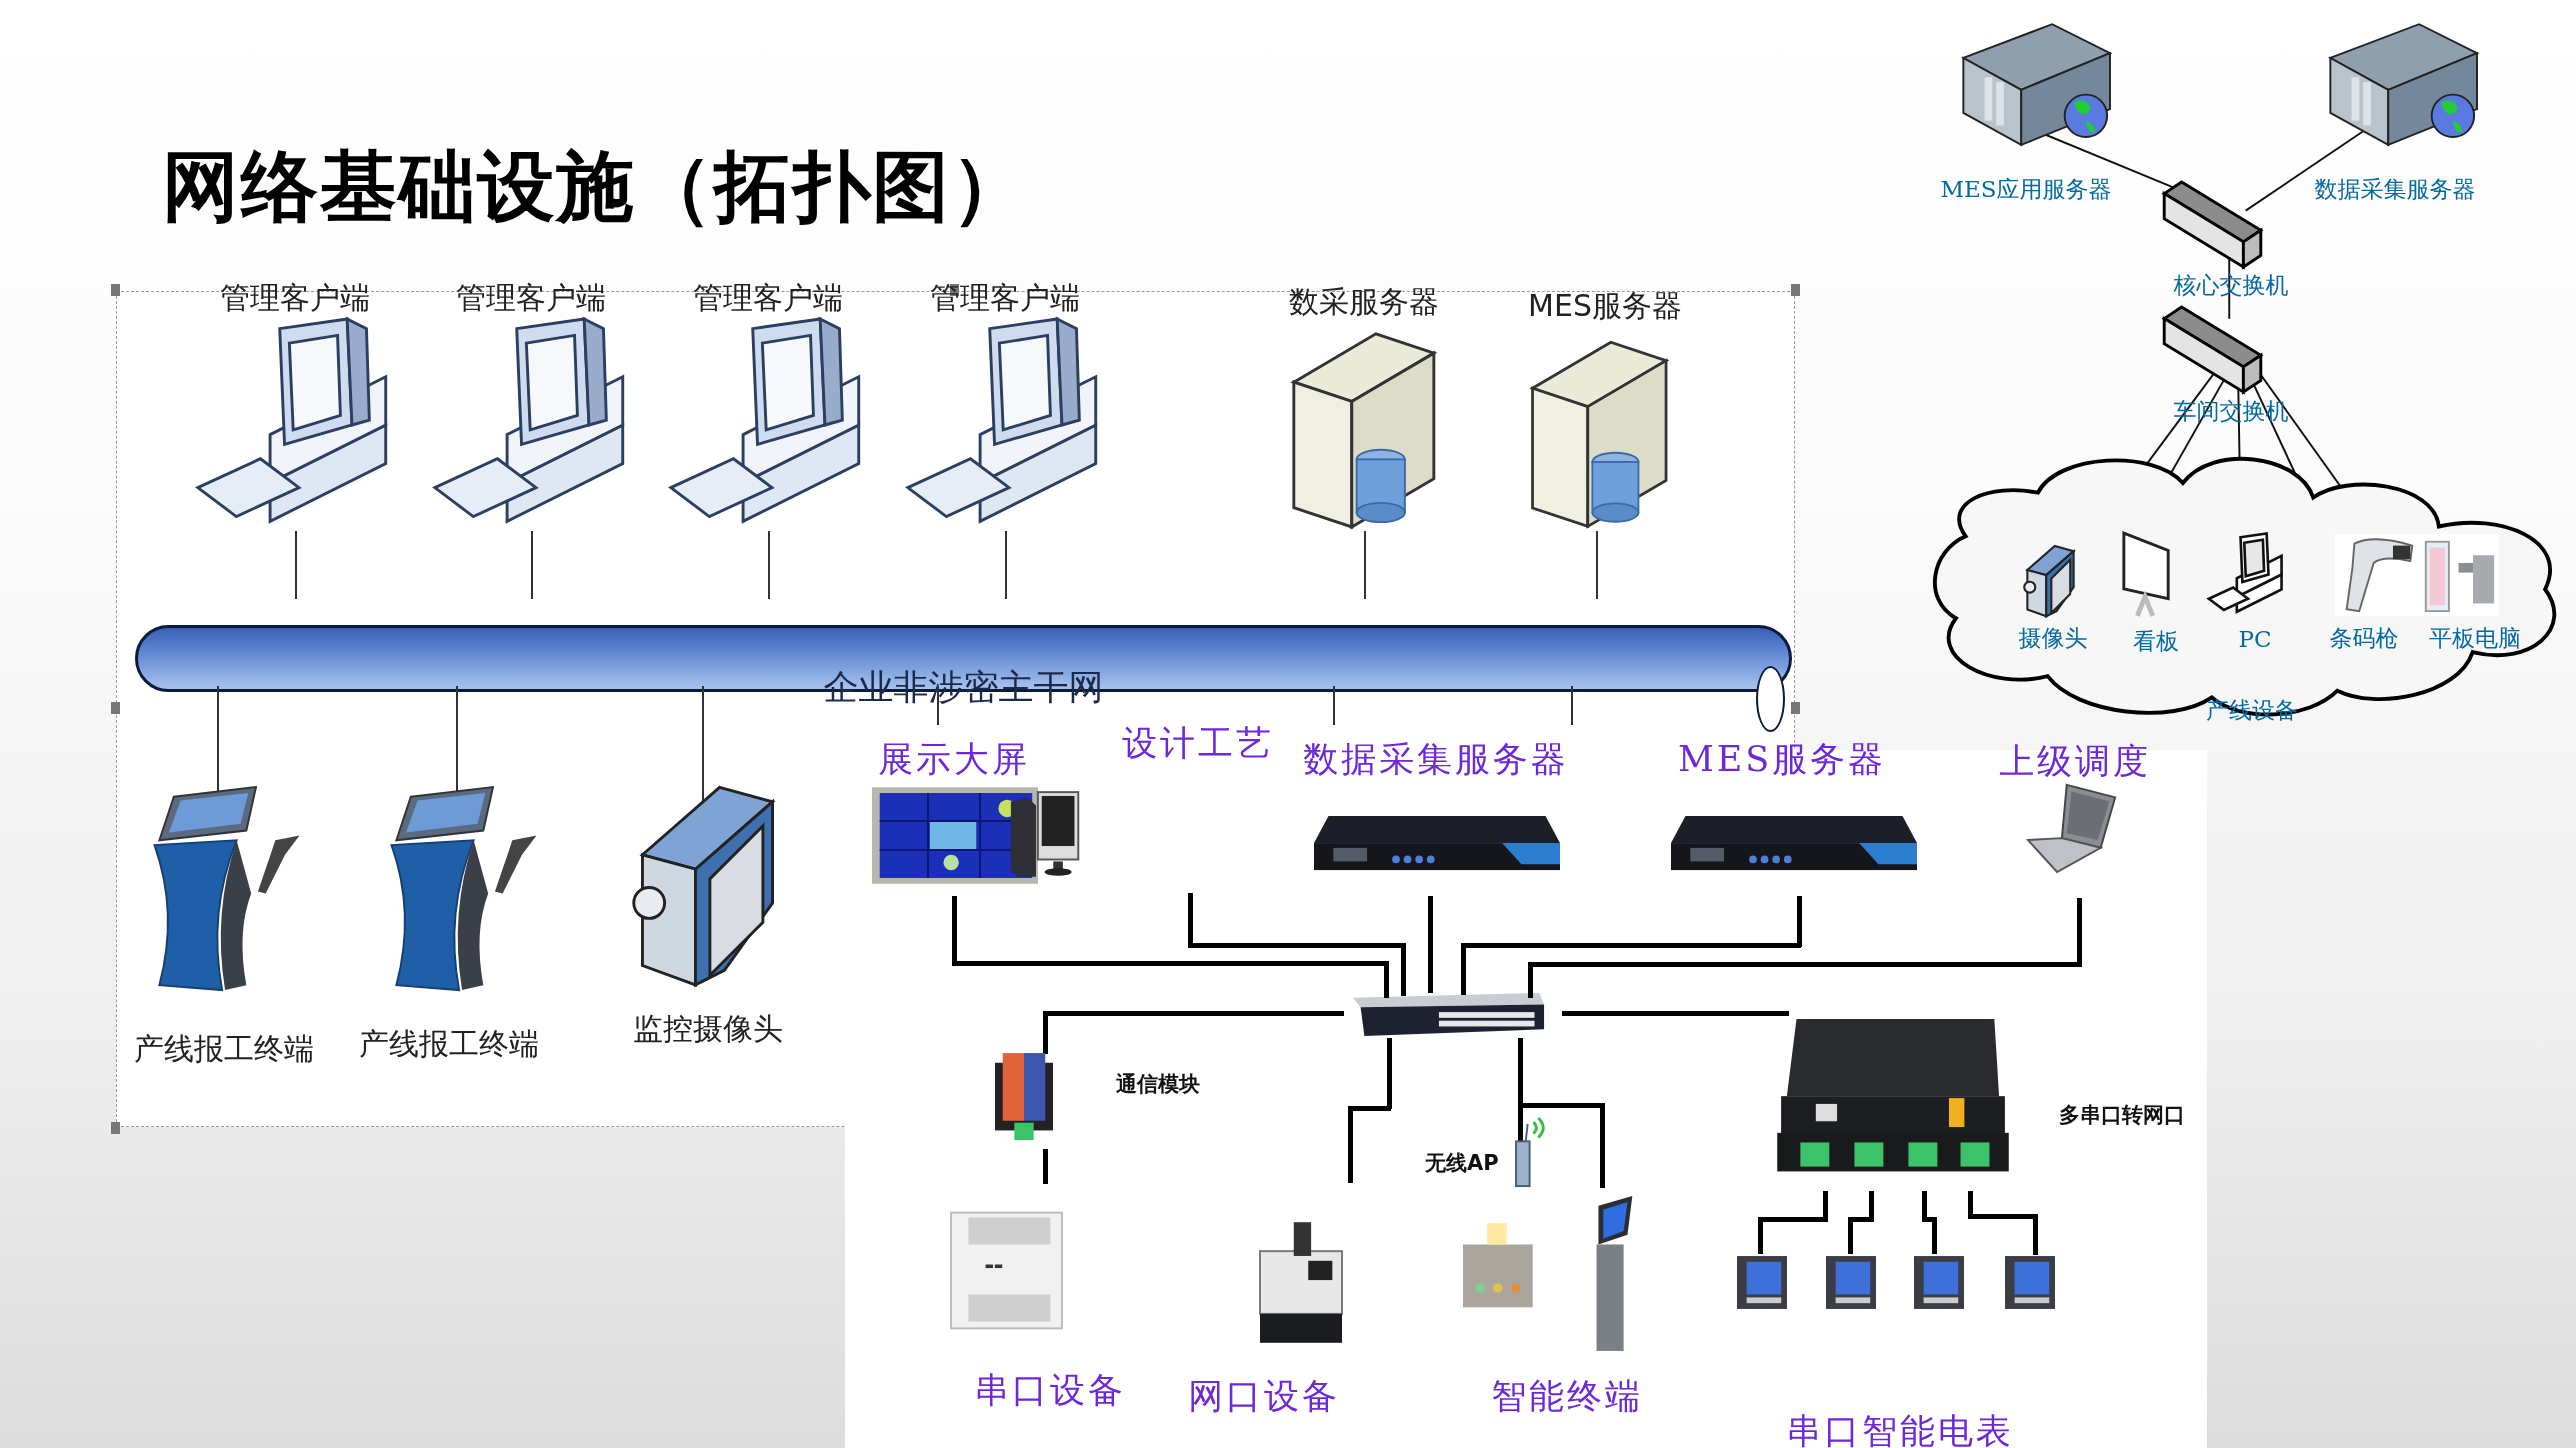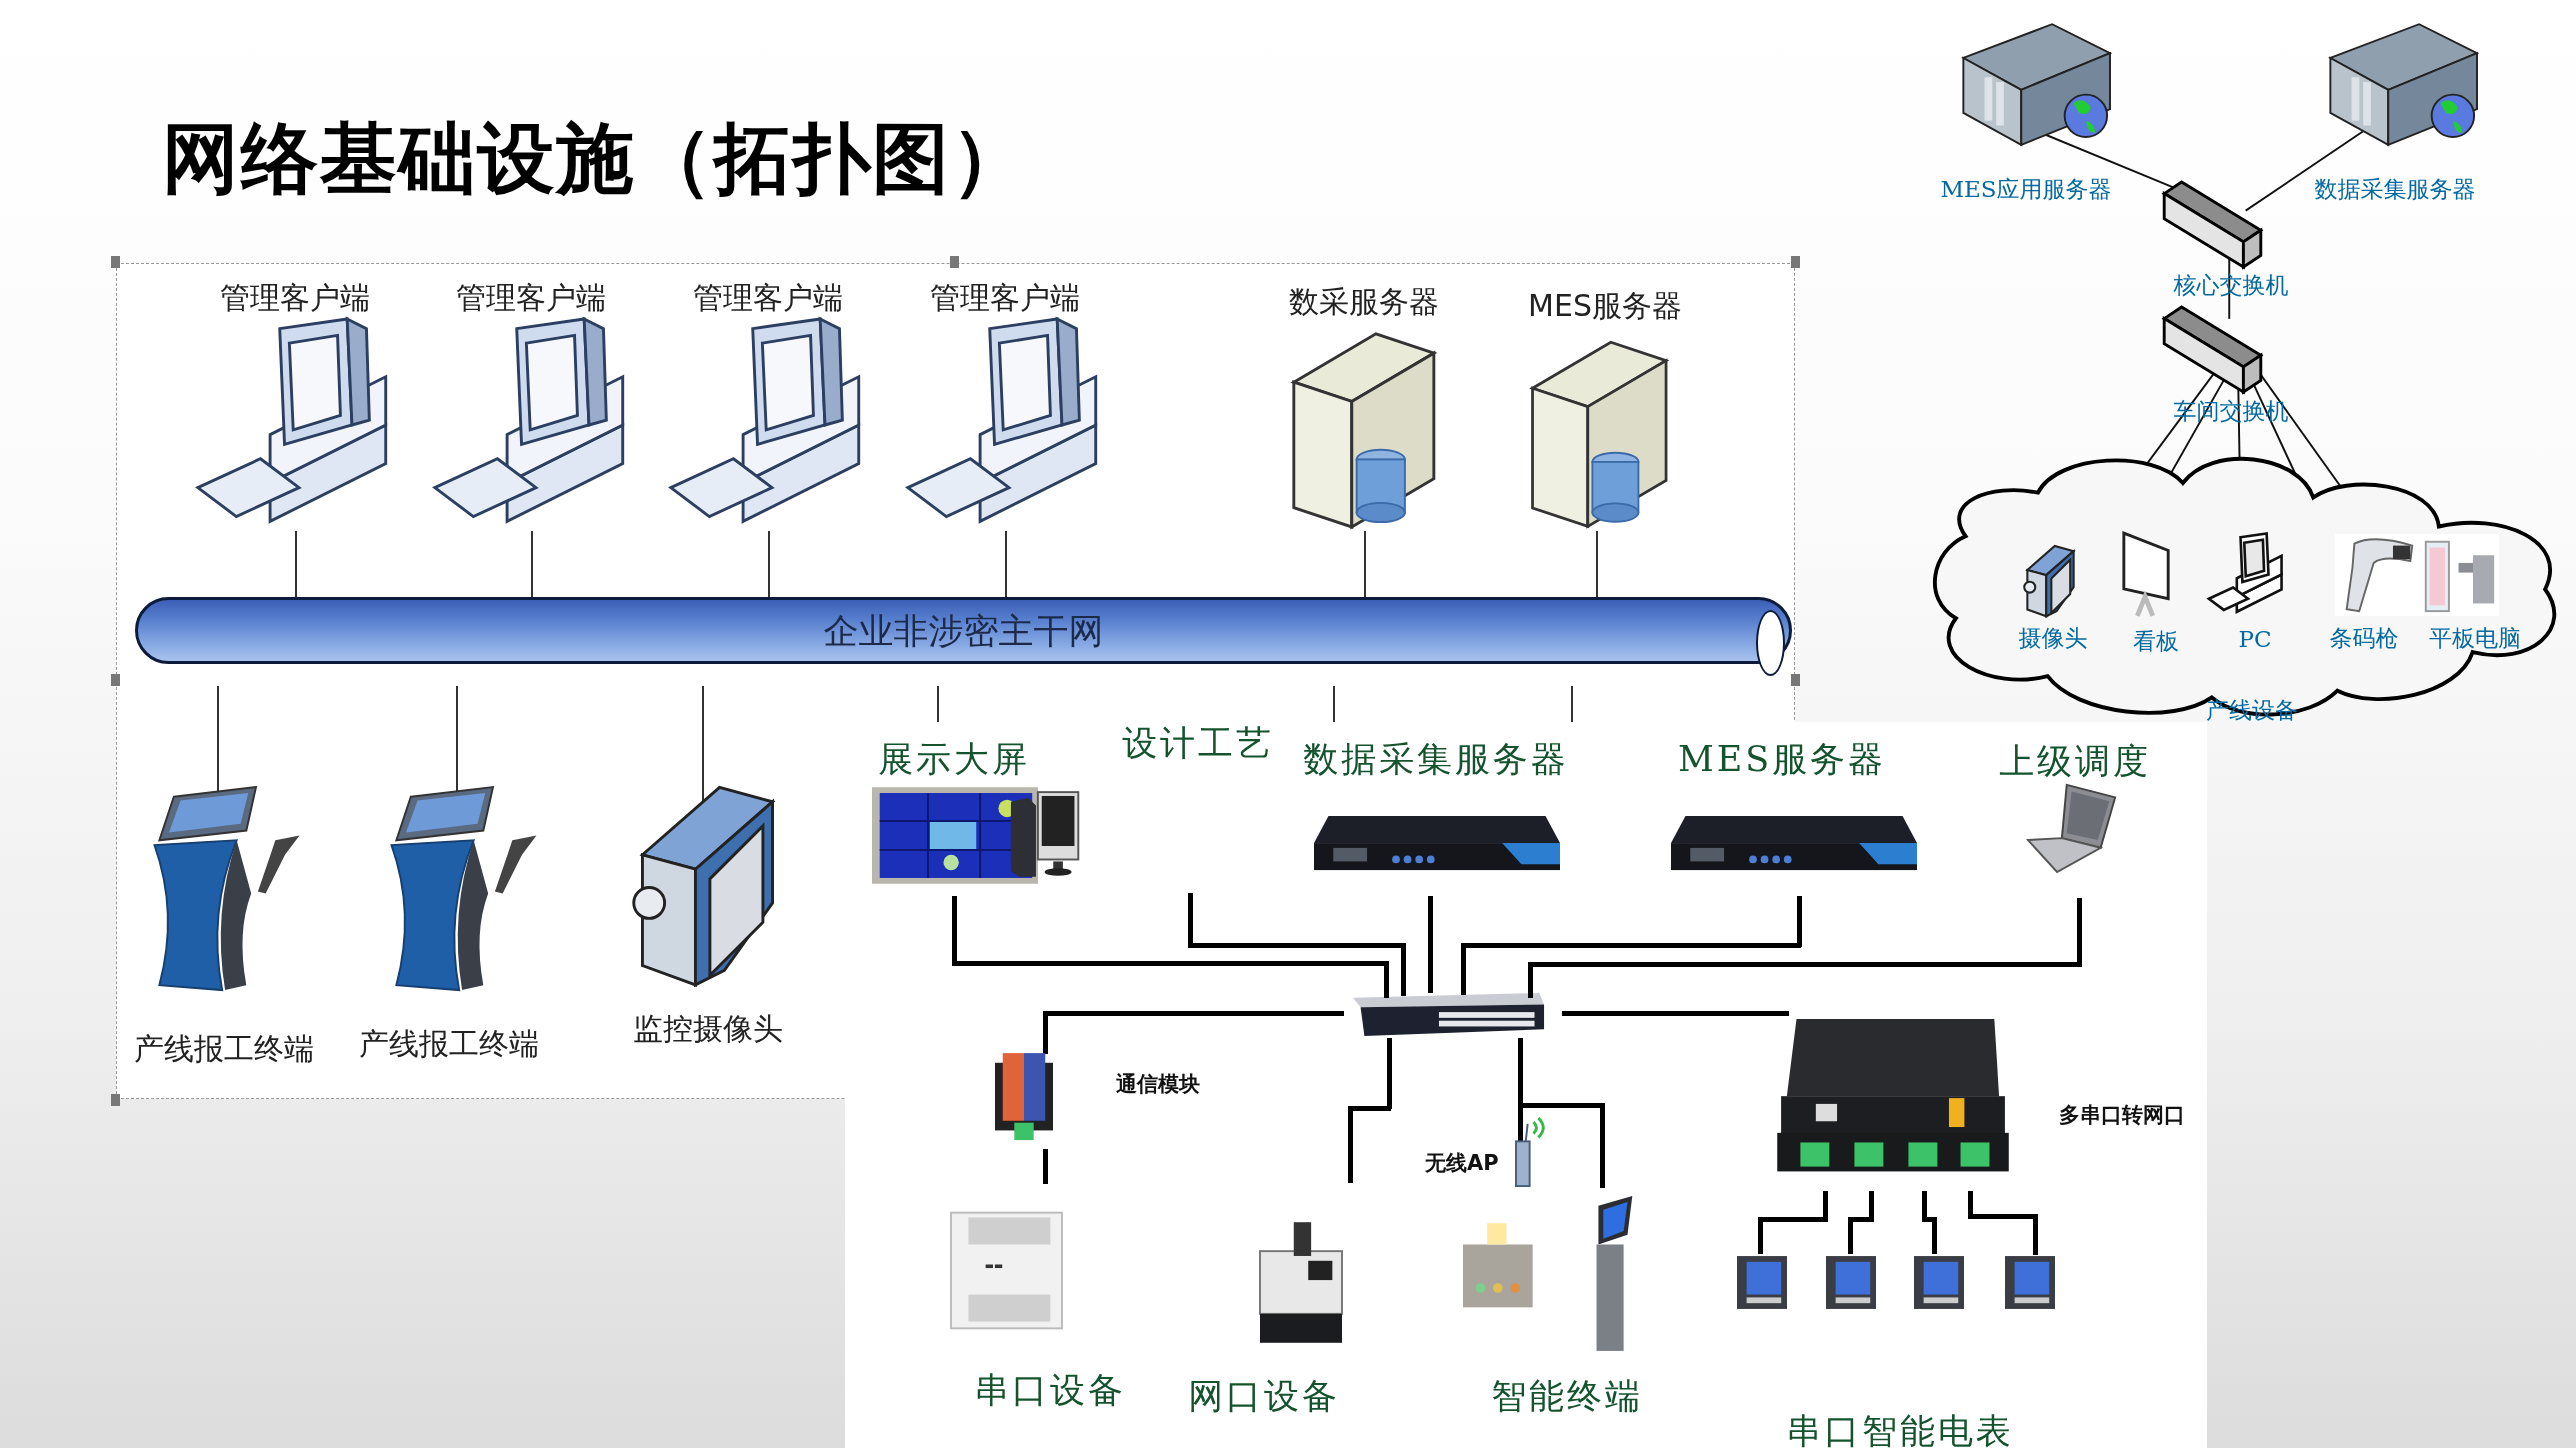--- a/index.html
+++ b/index.html
@@ -1,37 +1,37 @@
 <!DOCTYPE html>
 <html><head>
 <meta charset="utf-8">
 <style>
   html,body{margin:0;padding:0;}
   body{width:2576px;height:1449px;position:relative;overflow:hidden;
     background:linear-gradient(180deg,#ffffff 0%,#fbfbfb 35%,#efefef 70%,#dcdcdc 100%);
     font-family:"DejaVu Sans","Liberation Sans",sans-serif;color:#111;}
-  .abs{position:absolute;}
+  .abs{position:absolute;margin-top:28px;}
   .title{left:162px;top:108px;font-size:77px;font-weight:bold;letter-spacing:1.9px;color:#000;
     font-family:"DejaVu Sans",sans-serif;}
   
   .panel1{left:116px;top:263px;width:1679px;height:836px;background:#fff;
     border:1.9px dashed #9a9a9a;box-sizing:border-box;}
   .handle{position:absolute;width:8.7px;height:11.6px;background:#777;}
   .lbl{position:absolute;font-size:30px;color:#222;white-space:nowrap;transform:translateX(-50%);}
   .vline{position:absolute;width:1.9px;background:#333;}
   .pipe{left:135px;top:597px;width:1657px;height:67px;border-radius:44px;
     background:linear-gradient(180deg,#3b5fb6 0%,#5b82d0 35%,#8fb0e6 80%,#a9c2ee 100%);
     border:3.9px solid #0d1b3a;box-sizing:border-box;}
   .pipe-cap{right:3.9px;top:9.7px;width:25px;height:62px;border-radius:50%;background:#fff;border:2.9px solid #0d1b3a;}
   .pipe-label{left:50%;top:50%;transform:translate(-50%,-50%);font-size:35px;color:#1c2a4a;white-space:nowrap;}
   
   .panel2{left:845px;top:722px;width:1362px;height:726px;background:#fff;}
   .hline{position:absolute;height:4.8px;background:#000;}
   .vthick{position:absolute;width:4.8px;background:#000;}
-  .blbl{position:absolute;font-size:35px;color:#14532d;white-space:nowrap;font-family:"DejaVu Serif","Liberation Serif",serif;transform:translateX(-50%);letter-spacing:2.9px;}
+  .blbl{position:absolute;font-size:35px;color:#6d28d9;white-space:nowrap;font-family:"DejaVu Serif","Liberation Serif",serif;transform:translateX(-50%);letter-spacing:2.9px;}
   .slbl{position:absolute;font-size:21px;font-weight:bold;color:#111;white-space:nowrap;}
   
   .rlbl{position:absolute;font-size:23px;color:#0369a1;white-space:nowrap;font-family:"DejaVu Serif","Liberation Serif",serif;transform:translateX(-50%);}
   svg{position:absolute;overflow:visible;}
 </style>
 </head>
 <body>
 
 <div class="abs title">网络基础设施（拓扑图）</div>
 

